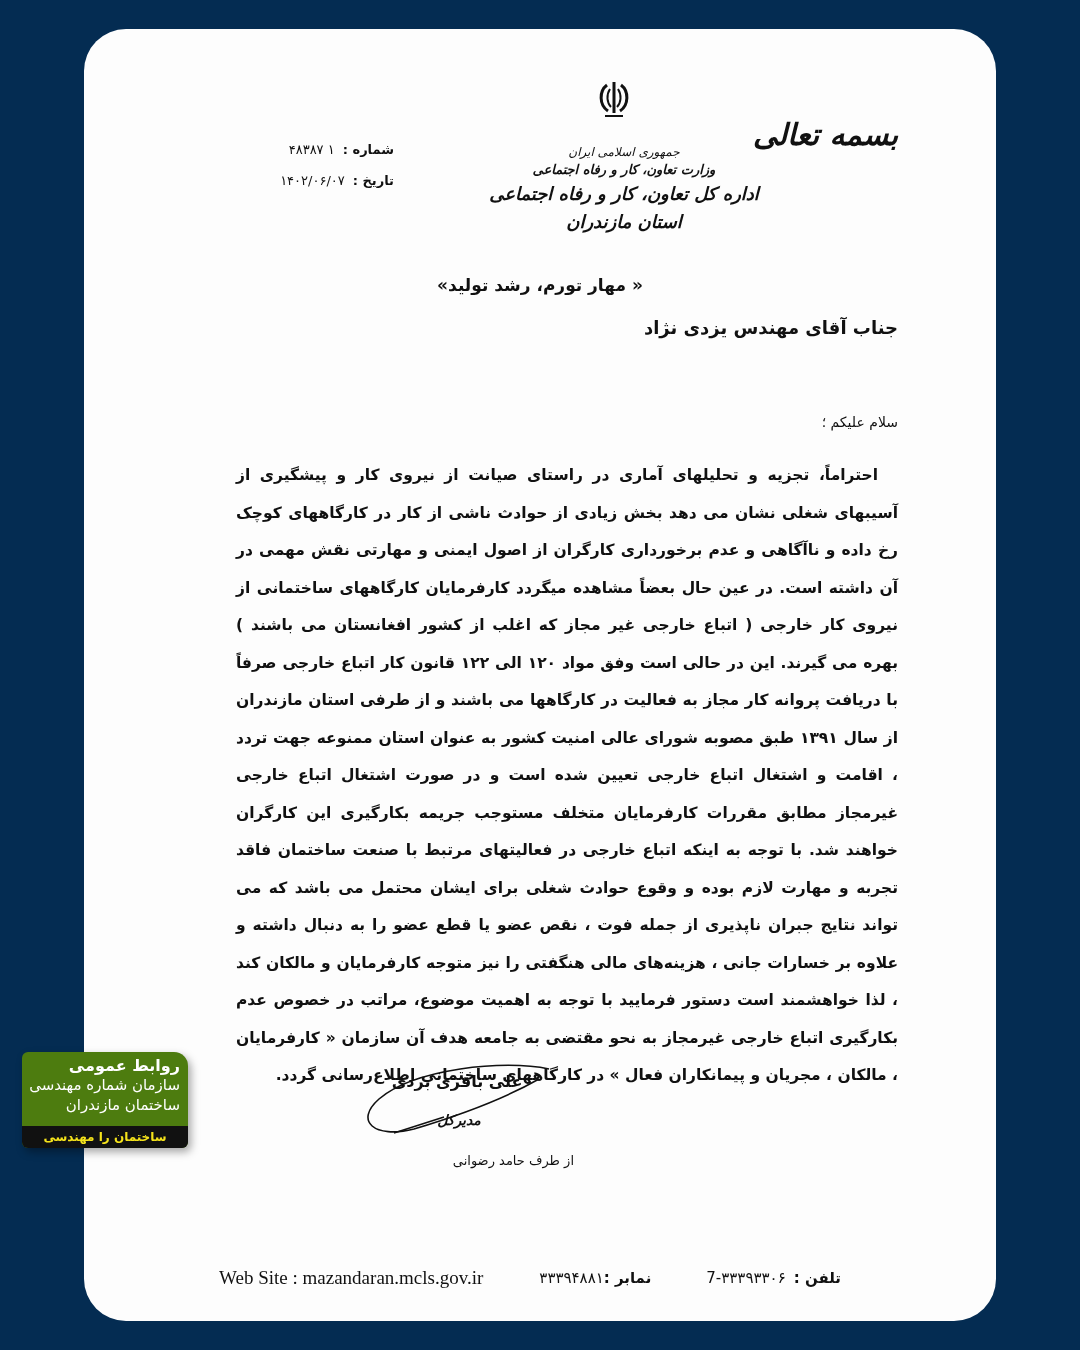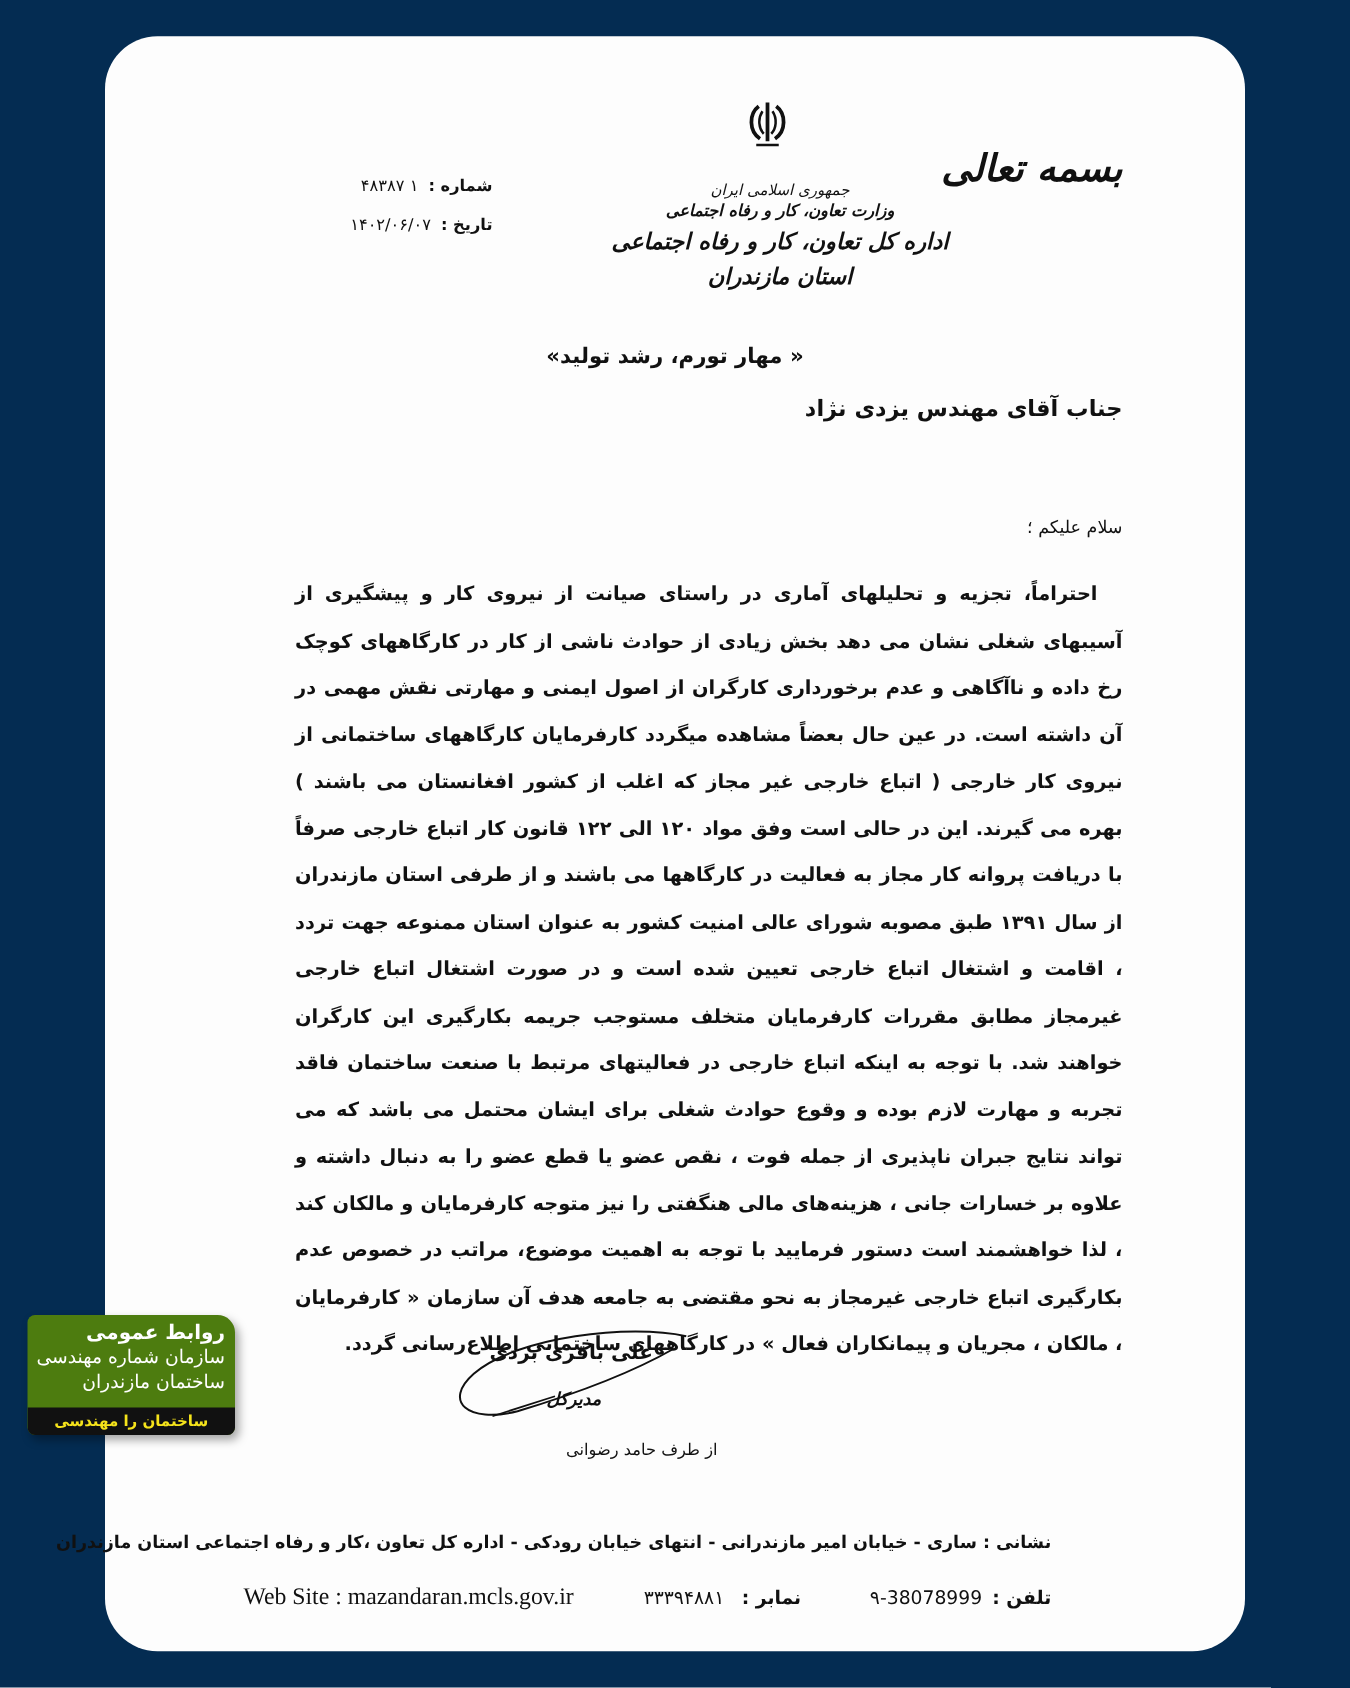--- a/index.html
+++ b/index.html
@@ -48,21 +48,21 @@
   .sig-by { position:absolute; left:360px; top:1124px; width:130px; text-align:right; font-size:13px; }
   .address {
     position:absolute; right:155px; top:1197px; font-size:14px; font-weight:bold; text-align:right; white-space:nowrap;
   }
   .contact {
     position:absolute; left:146px; right:155px; top:1238px; display:flex; direction:rtl; align-items:center;
     font-size:15px; font-weight:bold; white-space:nowrap;
   }
   .contact .tel-label { margin-left:8px; }
   .contact .tel { margin-left:55px; font-weight:normal; letter-spacing:1px; }
-  .contact .fax-label { margin-left:14px; }
+  .contact .fax-label { }
   .contact .fax { margin-left:auto; font-weight:normal; letter-spacing:1px; }
   .contact .web { margin-right:56px; direction:ltr; font-family:"Liberation Serif", serif; font-weight:normal; font-size:19px; }
   .badge {
     position:absolute; left:22px; top:1052px; width:166px; height:96px;
     background:#4d7c0f; border-radius:6px 14px 6px 6px; box-shadow:3px 4px 8px rgba(0,0,0,0.35);
     overflow:hidden; direction:rtl;
   }
   .badge .b1 { position:absolute; right:8px; top:4px; font-size:16px; font-weight:bold; color:#fff; }
   .badge .b2 { position:absolute; right:8px; top:24px; font-size:15px; color:#fff; }
   .badge .b3 { position:absolute; right:8px; top:44px; font-size:15px; color:#fff; }
@@ -115,25 +115,24 @@
   <div class="body-text rtl">احتراماً، تجزیه و تحلیلهای آماری در راستای صیانت از نیروی کار و پیشگیری از آسیبهای شغلی نشان می دهد بخش زیادی از حوادث ناشی از کار در کارگاههای کوچک رخ داده و ناآگاهی و عدم برخورداری کارگران از اصول ایمنی و مهارتی نقش مهمی در آن داشته است. در عین حال بعضاً مشاهده میگردد کارفرمایان کارگاههای ساختمانی از نیروی کار خارجی ( اتباع خارجی غیر مجاز که اغلب از کشور افغانستان می باشند ) بهره می گیرند. این در حالی است وفق مواد ۱۲۰ الی ۱۲۲ قانون کار اتباع خارجی صرفاً با دریافت پروانه کار مجاز به فعالیت در کارگاهها می باشند و از طرفی استان مازندران از سال ۱۳۹۱ طبق مصوبه شورای عالی امنیت کشور به عنوان استان ممنوعه جهت تردد ، اقامت و اشتغال اتباع خارجی تعیین شده است و در صورت اشتغال اتباع خارجی غیرمجاز مطابق مقررات کارفرمایان متخلف مستوجب جریمه بکارگیری این کارگران خواهند شد. با توجه به اینکه اتباع خارجی در فعالیتهای مرتبط با صنعت ساختمان فاقد تجربه و مهارت لازم بوده و وقوع حوادث شغلی برای ایشان محتمل می باشد که می تواند نتایج جبران ناپذیری از جمله فوت ، نقص عضو یا قطع عضو را به دنبال داشته و علاوه بر خسارات جانی ، هزینه‌های مالی هنگفتی را نیز متوجه کارفرمایان و مالکان کند ، لذا خواهشمند است دستور فرمایید با توجه به اهمیت موضوع، مراتب در خصوص عدم بکارگیری اتباع خارجی غیرمجاز به نحو مقتضی به جامعه هدف آن سازمان « کارفرمایان ، مالکان ، مجریان و پیمانکاران فعال » در کارگاههای ساختمانی اطلاع‌رسانی گردد.</div>
 
   <svg class="signature" viewBox="0 0 200 90">
     <path d="M195 10 C150 0 60 10 25 40 C0 62 20 80 60 70 C100 58 150 40 185 20" fill="none" stroke="#111" stroke-width="1.6"></path>
     <path d="M40 74 L90 58" stroke="#111" stroke-width="1.4"></path>
   </svg>
   <div class="sig-name rtl">علی باقری بردی</div>
   <div class="sig-title rtl">مدیرکل</div>
   <div class="sig-by rtl">از طرف حامد رضوانی</div>
 
-  <div class="address rtl">نشانی : ساری - خیابان امیر مازندرانی - انتهای خیابان رودکی - اداره کل تعاون ،کار و رفاه اجتماعی استان مازندران</div>
 
   <div class="contact">
     <span class="tel-label">تلفن :</span>
-    <span class="tel">۹-38078999</span>
+    <span class="tel">7-۳۳۳۹۳۳۰۶</span>
     <span class="fax-label">نمابر :</span>
     <span class="fax">۳۳۳۹۴۸۸۱</span>
     <span class="web">Web Site : mazandaran.mcls.gov.ir</span>
   </div>
 </div>
 
 <div class="badge">
   <div class="b1">روابط عمومی</div>
   <div class="b2">سازمان شماره مهندسی</div>
   <div class="b3">ساختمان مازندران</div>

